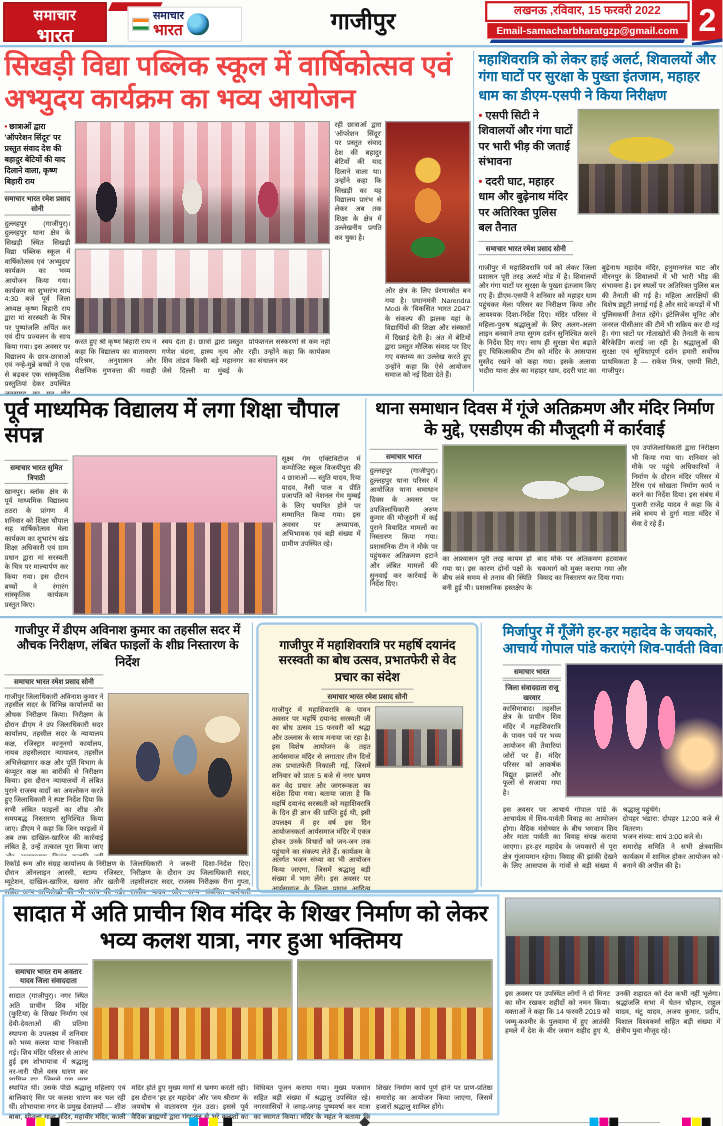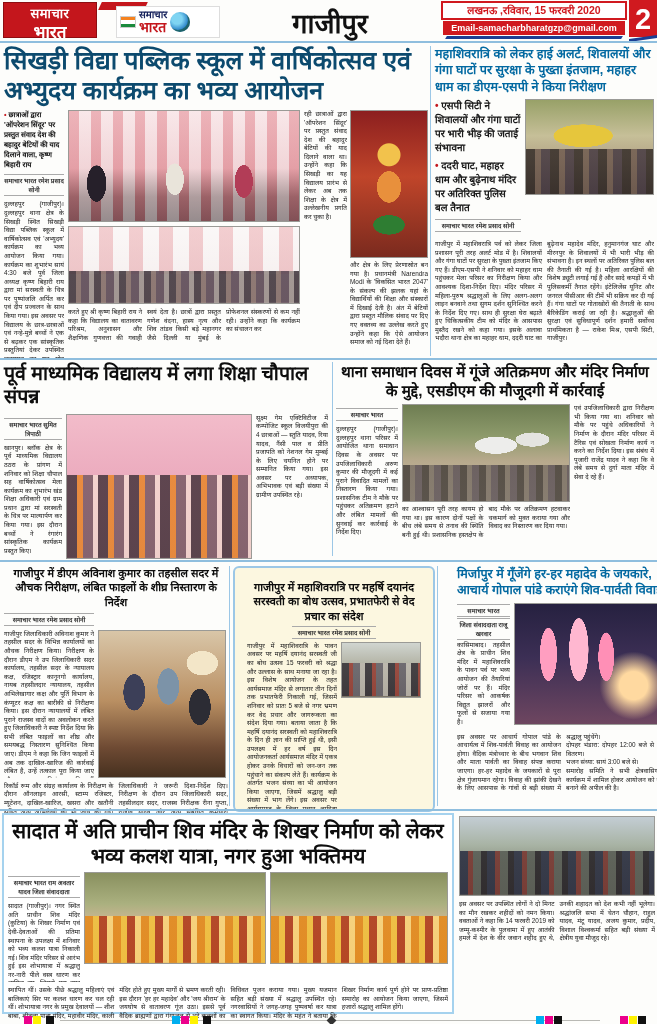--- a/index.html
+++ b/index.html
@@ -18,34 +18,34 @@
   .redstrip { background:#c4161c; transform:skewX(-25deg); }
   .masthead2 { background:#fff; border:1px solid #ddd; display:flex; align-items:center; gap:3px; padding:2px 3px; }
   .flag { width:16px; height:12px; display:flex; flex-direction:column; border:1px solid #ccc; }
   .flag i { flex:1; display:block; }
   .flag .o { background:#f5821f; } .flag .w { background:#fff; } .flag .g { background:#1a8a3c; }
   .m2text .l1 { font-size:10px; font-weight:bold; color:#16225c; line-height:1; }
   .m2text .l2 { font-size:14px; font-weight:bold; color:#c4161c; line-height:1.05; }
   .globe { width:20px; height:20px; border-radius:50%;
     background: radial-gradient(circle at 35% 35%, #7fd4f2 0 28%, #2e86c9 60%, #134d86 100%);
     box-shadow: inset -2px -2px 0 rgba(20,80,40,.55); }
-  .edition-title { font-size:27px; font-weight:bold; text-align:center; color:#111; }
+  .edition-title { font-size:21px; font-weight:bold; text-align:center; color:#111; }
   .datebox-top { border:2px solid #d0191f; color:#d0191f; font-weight:bold; font-size:10.5px;
     text-align:center; background:#fff; line-height:15px; }
   .datebox-bot { background:#d0191f; color:#fff; font-weight:bold; font-size:9px; text-align:center; line-height:14px; }
   .datebox-blue { background:#1b3f93; transform:skewX(-30deg); }
   .pagenum { background:#d0191f; color:#fff; font-weight:bold; font-size:29px; text-align:center; line-height:38px; }
   .pagenum-blue { background:#1b3f93; transform:skewY(-8deg); }
 
   
   .rule-h { background:#8fbede; height:2px; }
   .rule-v { background:#9cc7e6; width:1px; }
 
   
-  .hl-xl { font-size:25px; line-height:1.18; font-weight:bold; color:#0c4a6e; }
+  .hl-xl { font-size:25px; line-height:1.18; font-weight:bold; color:#ef4444; }
   .hl-lg { font-size:19.5px; line-height:1.2; font-weight:bold; color:#0d0d0d; }
   .hl-md { font-size:15.3px; line-height:1.25; font-weight:bold; color:#0d0d0d; }
   .hl-sm { font-size:12.6px; line-height:1.3; font-weight:bold; color:#0369a1; }
   .hl-xs { font-size:11px; line-height:1.3; font-weight:bold; color:#0d0d0d; text-align:center; }
   .hl-box { font-size:20.5px; line-height:1.2; font-weight:bold; color:#0d0d0d; text-align:center; }
   .bullet-sub { font-size:7.2px; font-weight:bold; line-height:1.4; color:#111; }
   .bullet-sub::before, .bul::before { content:"• "; color:#c4161c; }
   .bul { font-size:10px; font-weight:bold; line-height:1.4; margin-bottom:4px; }
   .byline { font-size:6.4px; font-weight:bold; text-align:center; color:#333;
     border-top:1px solid #aaa; border-bottom:1px solid #aaa; padding:1px 0; margin:4px 0; }
@@ -143,21 +143,21 @@
           <i class="w"></i>
           <i class="g"></i>
         </span>
       <span class="m2text">
         <div class="l1">समाचार</div>
         <div class="l2">भारत</div>
       </span>
       <span class="globe"></span>
     </div>
     <div class="abs edition-title" style="left:255px;top:4px;width:150px">गाजीपुर</div>
-    <div class="abs datebox-top" style="left:441px;top:1px;width:186px;height:19px">लखनऊ ,रविवार, 15 फरवरी 2020</div>
+    <div class="abs datebox-top" style="left:441px;top:1px;width:186px;height:19px">लखनऊ ,रविवार, 15 फरवरी 2022</div>
     <div class="abs datebox-bot" style="left:443px;top:21px;width:182px;height:14px">Email-samacharbharatgzp@gmail.com</div>
     <div class="abs datebox-blue" style="left:446px;top:36px;width:176px;height:3px"></div>
     <div class="abs pagenum" style="left:629px;top:0;width:28px;height:37px">2</div>
     <div class="abs pagenum-blue" style="left:629px;top:37px;width:28px;height:3px"></div>
   </div>
 
   <div class="abs rule-h" style="left:0;top:41px;width:657px"></div>
 
   <div class="abs" style="left:4px;top:46px;width:424px;height:310px">
     <div class="hl-xl">सिखड़ी विद्या पब्लिक स्कूल में वार्षिकोत्सव एवं अभ्युदय कार्यक्रम का भव्य आयोजन</div>

